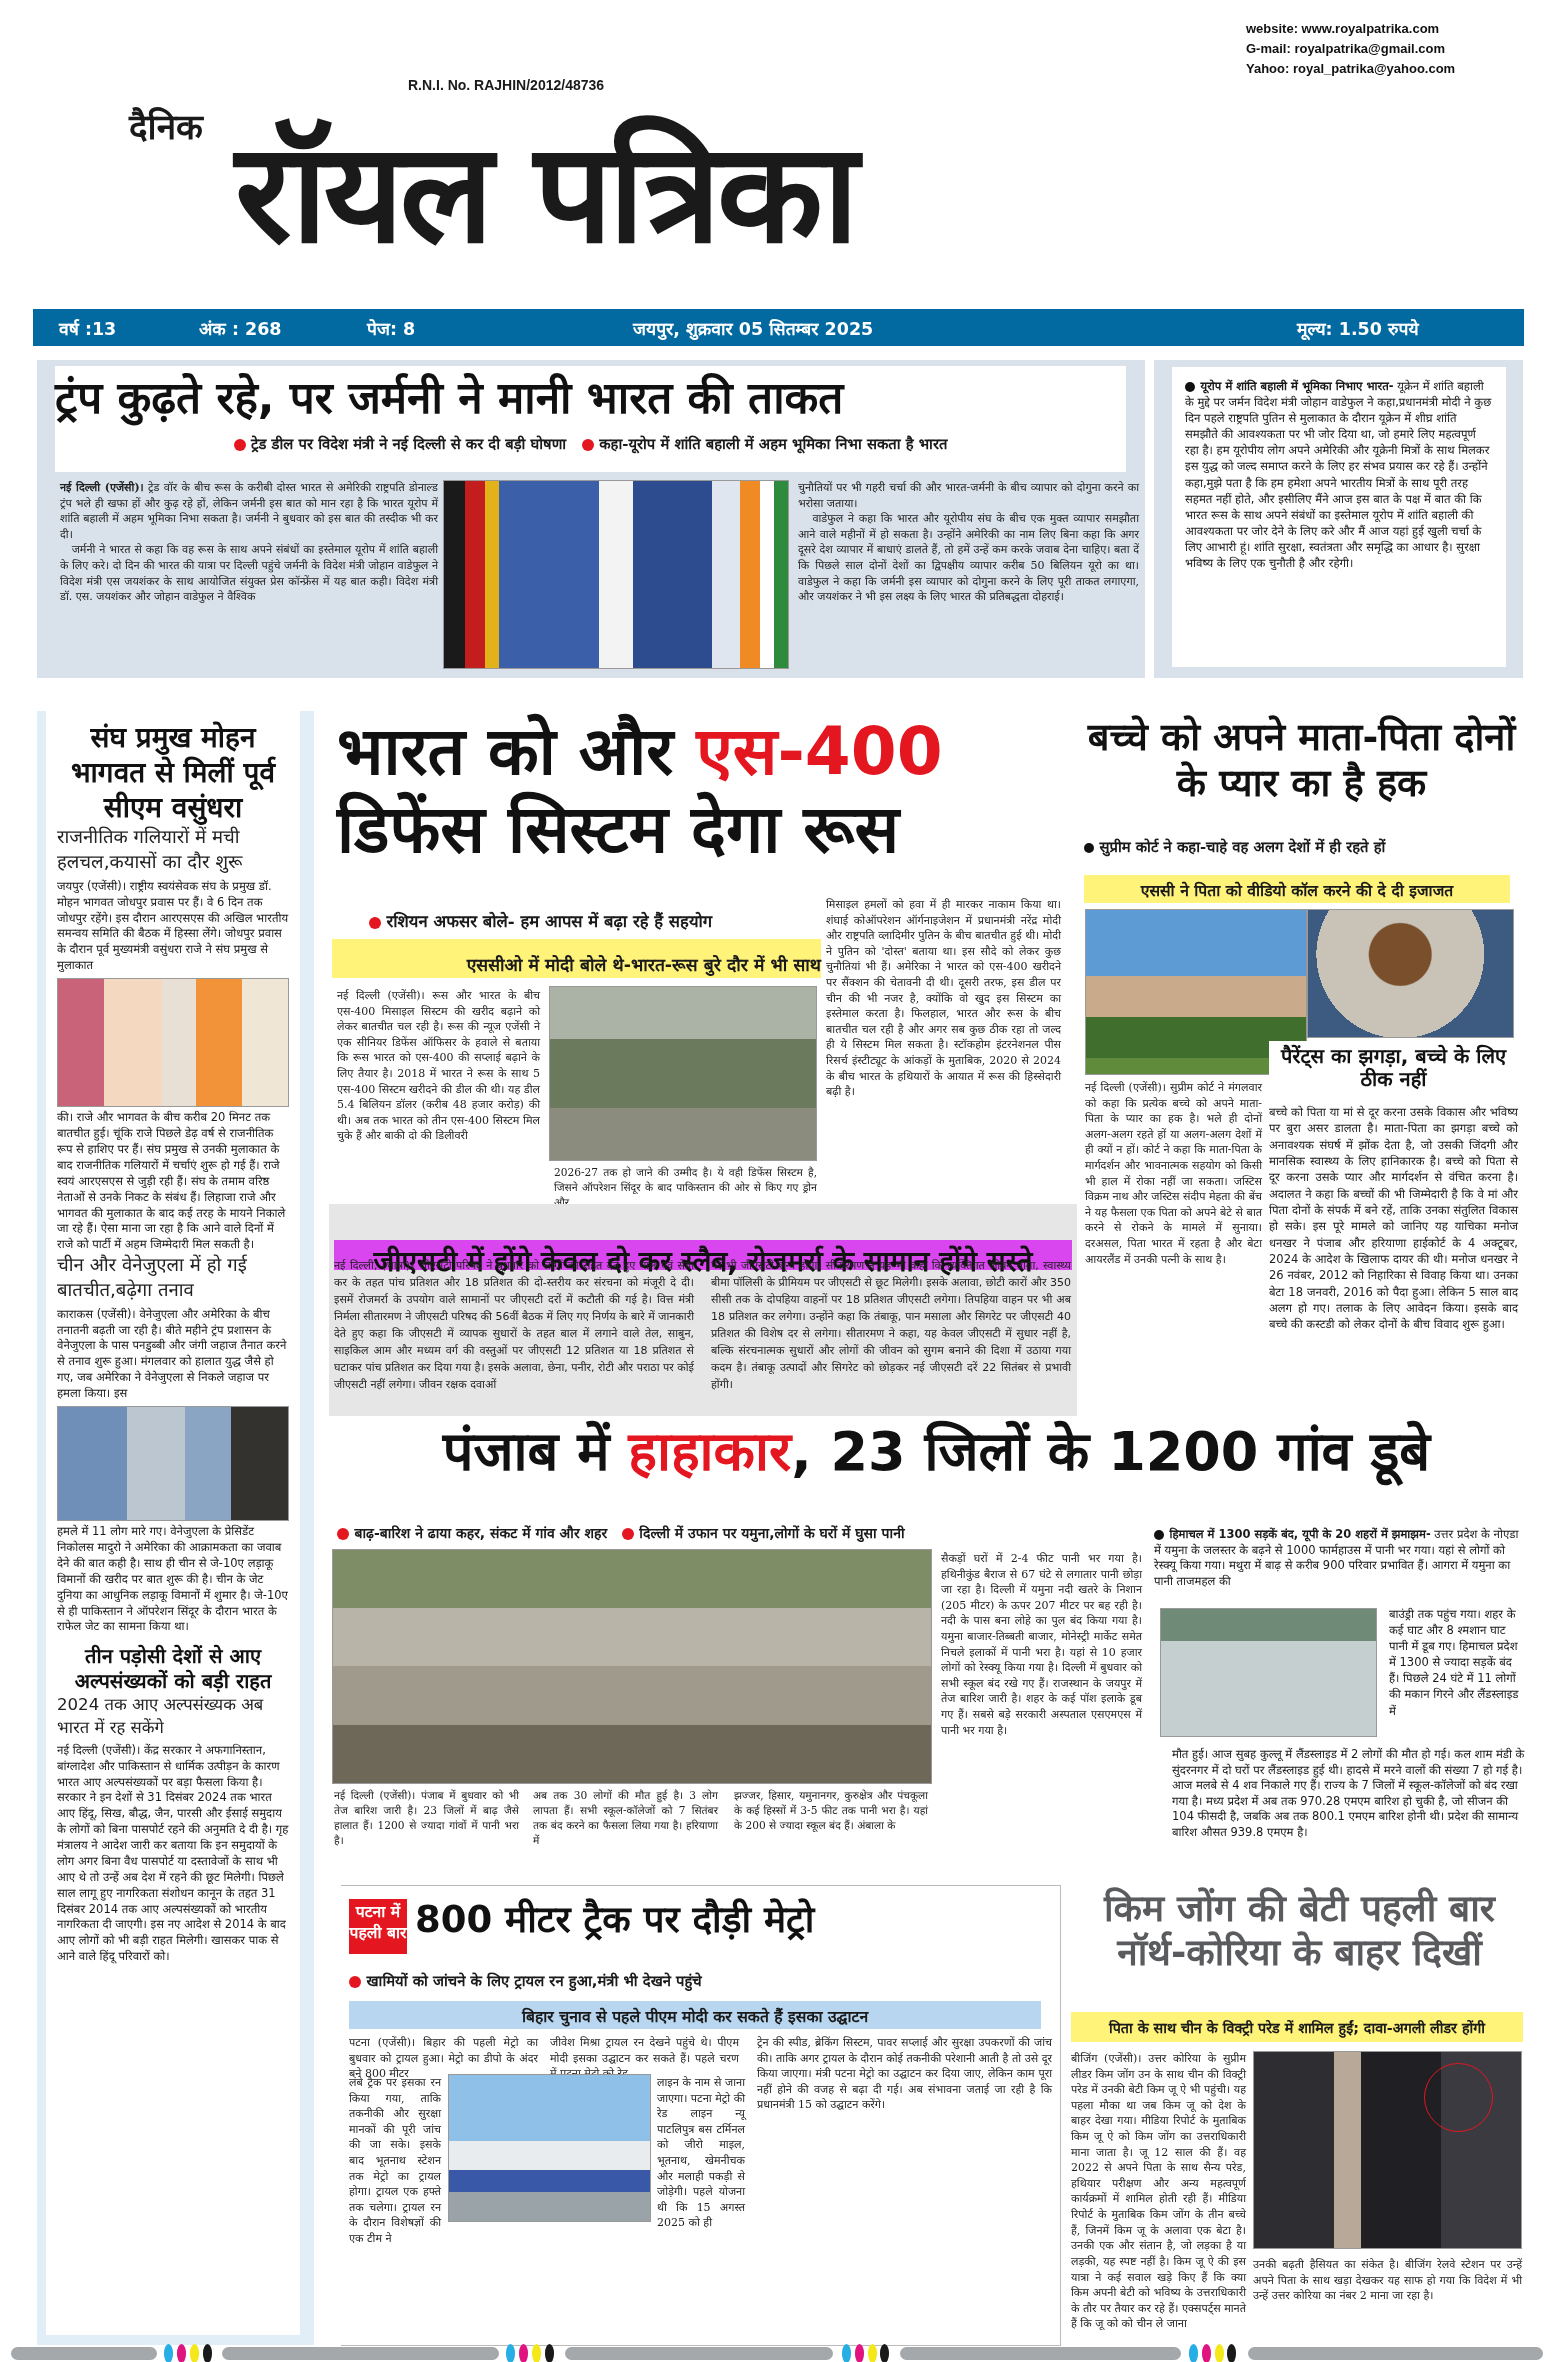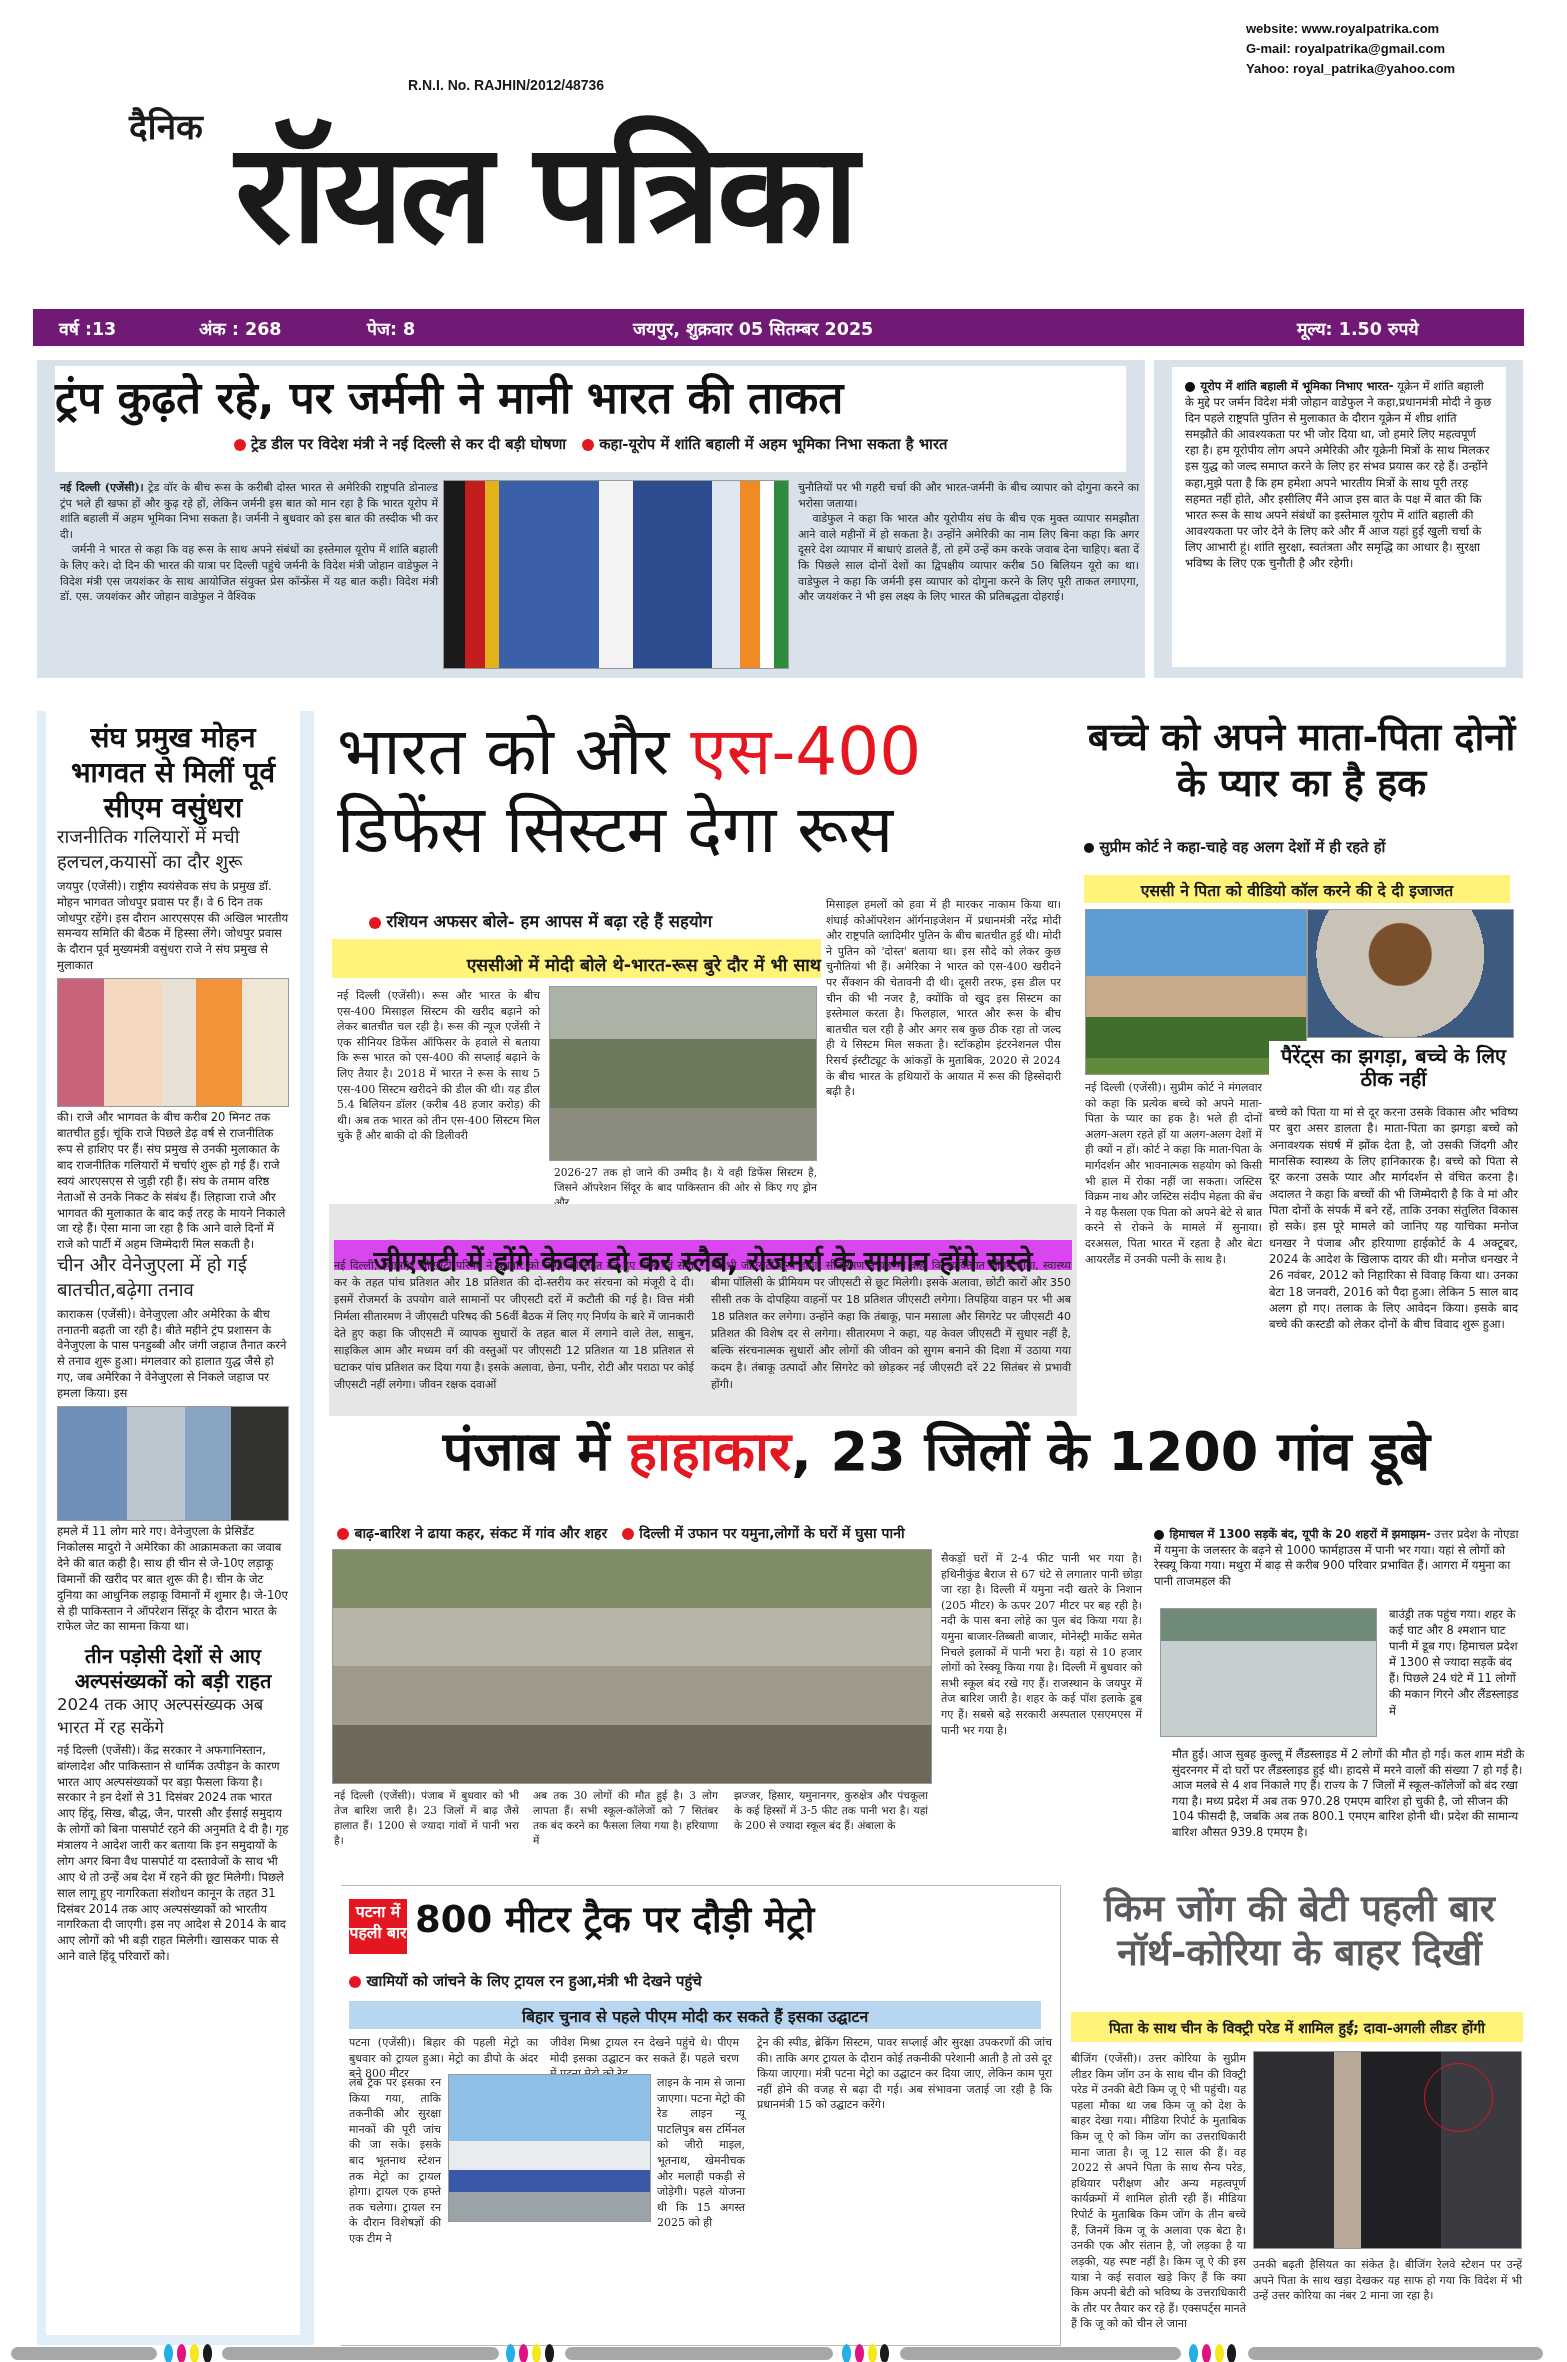--- a/index.html
+++ b/index.html
@@ -8,21 +8,21 @@
 .abs{position:absolute}
 .serif{font-family:"DejaVu Serif","Liberation Serif",serif}
 .body-txt{font-size:11.5px;line-height:1.42;text-align:justify;color:#222}
 .head{font-weight:bold;color:#111;line-height:1.15}
 .dot{display:inline-block;width:12px;height:12px;border-radius:50%;background:#e4161f;margin-right:5.5px;vertical-align:middle}
 .bdot{display:inline-block;width:10px;height:10px;border-radius:50%;background:#111;margin-right:5.5px;vertical-align:middle}
 .photo{overflow:hidden;border:0.9px solid #999}
 .contact{font-family:"Liberation Sans",sans-serif;font-weight:bold;font-size:13px;line-height:1.55;color:#111}
 
 #masthead-title{font-size:138px;font-weight:900;letter-spacing:-3.7px;line-height:1}
-#dateline{left:33px;top:309px;width:1491px;height:37px;background:#701a75;color:#fff;font-weight:bold;font-size:17.5px}
+#dateline{left:33px;top:309px;width:1491px;height:37px;background:#0369a1;color:#fff;font-weight:bold;font-size:17.5px}
 #dateline span{position:absolute;top:7.4px}
 
 #lead-box{left:37px;top:360px;width:1108px;height:318px;background:#d9e2ea}
 #lead-head-box{left:55px;top:366px;width:1071px;height:106px;background:#fff}
 #side-box{left:1154px;top:360px;width:369px;height:318px;background:#d9e2ea}
 #side-inner{left:1172px;top:367px;width:334px;height:300px;background:#fff;padding:11px 13px;font-size:11.5px;line-height:1.4}
 
 #left-col{left:37px;top:711px;width:277px;height:1634px;background:#e1eef8}
 #left-inner{left:46px;top:711px;width:254px;height:1624px;background:#fff}
 .lh{font-weight:900;text-align:center;line-height:1.25;color:#111}
@@ -87,21 +87,21 @@
   <div style="font-size:11.5px;line-height:1.38">की। राजे और भागवत के बीच करीब 20 मिनट तक बातचीत हुई। चूंकि राजे पिछले डेढ़ वर्ष से राजनीतिक रूप से हाशिए पर हैं। संघ प्रमुख से उनकी मुलाकात के बाद राजनीतिक गलियारों में चर्चाएं शुरू हो गई हैं। राजे स्वयं आरएसएस से जुड़ी रही हैं। संघ के तमाम वरिष्ठ नेताओं से उनके निकट के संबंध हैं। लिहाजा राजे और भागवत की मुलाकात के बाद कई तरह के मायने निकाले जा रहे हैं। ऐसा माना जा रहा है कि आने वाले दिनों में राजे को पार्टी में अहम जिम्मेदारी मिल सकती है।</div>
   <div class="lsub">चीन और वेनेजुएला में हो गई बातचीत,बढ़ेगा तनाव</div>
   <div style="font-size:11.5px;line-height:1.38;margin-top:3.7px">काराकस (एजेंसी)। वेनेजुएला और अमेरिका के बीच तनातनी बढ़ती जा रही है। बीते महीने ट्रंप प्रशासन के वेनेजुएला के पास पनडुब्बी और जंगी जहाज तैनात करने से तनाव शुरू हुआ। मंगलवार को हालात युद्ध जैसे हो गए, जब अमेरिका ने वेनेजुएला से निकले जहाज पर हमला किया। इस</div>
   <div class="photo" style="height:115px;margin:3.7px 0;background:linear-gradient(90deg,#6f8fb8 0 30%,#bcc6d0 30% 55%,#8aa4c4 55% 75%,#34322e 75%)"></div>
   <div style="font-size:11.5px;line-height:1.38">हमले में 11 लोग मारे गए। वेनेजुएला के प्रेसिडेंट निकोलस मादुरो ने अमेरिका की आक्रामकता का जवाब देने की बात कही है। साथ ही चीन से जे-10ए लड़ाकू विमानों की खरीद पर बात शुरू की है। चीन के जेट दुनिया का आधुनिक लड़ाकू विमानों में शुमार है। जे-10ए से ही पाकिस्तान ने ऑपरेशन सिंदूर के दौरान भारत के राफेल जेट का सामना किया था।</div>
   <div class="lh" style="font-size:20px;margin-top:9.2px">तीन पड़ोसी देशों से आए अल्पसंख्यकों को बड़ी राहत</div>
   <div class="lsub" style="font-size:16.6px">2024 तक आए अल्पसंख्यक अब भारत में रह सकेंगे</div>
   <div style="font-size:11.5px;line-height:1.38;margin-top:3.7px">नई दिल्ली (एजेंसी)। केंद्र सरकार ने अफगानिस्तान, बांग्लादेश और पाकिस्तान से धार्मिक उत्पीड़न के कारण भारत आए अल्पसंख्यकों पर बड़ा फैसला किया है। सरकार ने इन देशों से 31 दिसंबर 2024 तक भारत आए हिंदू, सिख, बौद्ध, जैन, पारसी और ईसाई समुदाय के लोगों को बिना पासपोर्ट रहने की अनुमति दे दी है। गृह मंत्रालय ने आदेश जारी कर बताया कि इन समुदायों के लोग अगर बिना वैध पासपोर्ट या दस्तावेजों के साथ भी आए थे तो उन्हें अब देश में रहने की छूट मिलेगी। पिछले साल लागू हुए नागरिकता संशोधन कानून के तहत 31 दिसंबर 2014 तक आए अल्पसंख्यकों को भारतीय नागरिकता दी जाएगी। इस नए आदेश से 2014 के बाद आए लोगों को भी बड़ी राहत मिलेगी। खासकर पाक से आने वाले हिंदू परिवारों को।</div>
 </div>
 
-<div class="abs head" style="left:337px;top:713px;width:738px;font-size:66px;font-weight:400;line-height:1.18">
+<div class="abs head" style="left:337px;top:713px;width:738px;font-size:66px;font-weight:700;line-height:1.18">
   <span>भारत को और</span> <span style="color:#e4161f">एस-400</span><br>
   <span>डिफेंस सिस्टम देगा रूस</span>
 </div>
 <div class="abs" style="left:369px;top:909px;font-size:16.6px;font-weight:bold">
   <span class="dot"></span><span>रशियन अफसर बोले- हम आपस में बढ़ा रहे हैं सहयोग</span>
 </div>
 <div class="abs yellow" style="left:332px;top:939px;width:489px;height:39px;font-size:17.5px;font-weight:bold;text-align:right;padding-top:13px">एससीओ में मोदी बोले थे-भारत-रूस बुरे दौर में भी साथ</div>
 <div class="abs serif body-txt" style="left:337px;top:988px;width:203px;font-size:11px">नई दिल्ली (एजेंसी)। रूस और भारत के बीच एस-400 मिसाइल सिस्टम की खरीद बढ़ाने को लेकर बातचीत चल रही है। रूस की न्यूज एजेंसी ने एक सीनियर डिफेंस ऑफिसर के हवाले से बताया कि रूस भारत को एस-400 की सप्लाई बढ़ाने के लिए तैयार है। 2018 में भारत ने रूस के साथ 5 एस-400 सिस्टम खरीदने की डील की थी। यह डील 5.4 बिलियन डॉलर (करीब 48 हजार करोड़) की थी। अब तक भारत को तीन एस-400 सिस्टम मिल चुके हैं और बाकी दो की डिलीवरी</div>
 <div class="abs photo" style="left:549px;top:986px;width:268px;height:175px;background:linear-gradient(180deg,#aab3a6 0 30%,#6b7a5c 30% 70%,#8b8c7e 70%)"></div>
 <div class="abs serif body-txt" style="left:554px;top:1165px;width:263px;font-size:10.6px">2026-27 तक हो जाने की उम्मीद है। ये वही डिफेंस सिस्टम है, जिसने ऑपरेशन सिंदूर के बाद पाकिस्तान की ओर से किए गए ड्रोन और</div>

